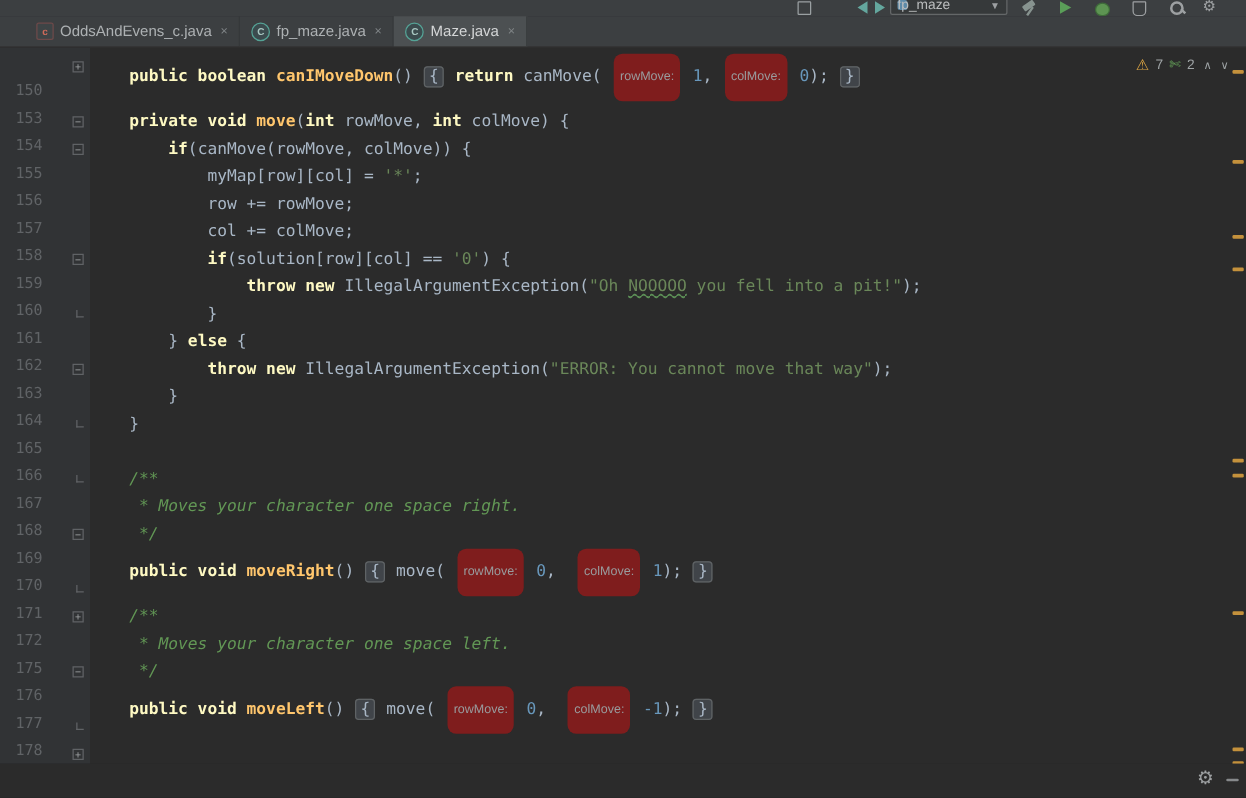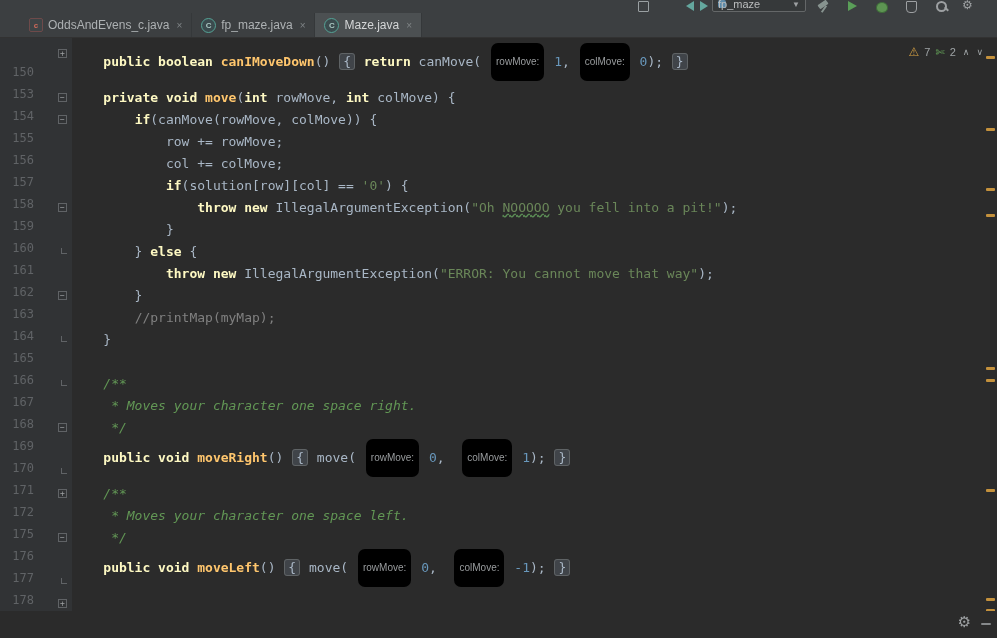--- a/index.html
+++ b/index.html
@@ -52,21 +52,21 @@
   .code-scroll{flex:1;padding-top:5px;overflow:hidden;font:13px/22px "DejaVu Sans Mono",monospace;color:#a9b7c6;}
   .cline{height:22px;white-space:pre;}
   .tk-pl{color:#a9b7c6;}
   .tk-kw{color:#fef9c3;font-weight:bold;}
   .tk-fn{color:#ffc66d;font-weight:bold;}
   .tk-num{color:#6897bb;}
   .tk-str{color:#6a8759;}
   .tk-cmt{color:#808080;}
   .tk-doc{color:#629755;font-style:italic;}
   .tk-typo{color:#6a8759;text-decoration:underline;text-decoration-style:wavy;text-decoration-color:#5c8f56;}
-  .tk-hint{display:inline-block;background:#000000;color:#999c9e;border-radius:7px;padding:12px 5px;
+  .tk-hint{display:inline-block;background:#7f1d1d;color:#999c9e;border-radius:7px;padding:12px 5px;
            font:10px/14px "Liberation Sans",sans-serif;vertical-align:1px;margin:0 2px;}
   .tk-fold{background:#404449;border:1px solid #5f6365;border-radius:3px;padding:0 3px;margin:0 1px;color:#a9b7c6;}
 
   
   .inspections{position:absolute;top:8px;right:14px;display:flex;align-items:center;gap:5px;
                font-size:11px;color:#9fa4a6;}
   .warn-tri{color:#d9a343;font-size:12px;line-height:12px;}
   .typo-ico{color:#69aa5c;font-size:11px;line-height:11px;}
   .chev{color:#9fa4a6;font-size:9px;line-height:9px;margin-left:2px;}
 
@@ -214,29 +214,29 @@
         <div class="gutter-row">
           <span class="lnum">118</span>
           <span class="fold g-plus">+</span>
         </div>
       </div>
     <div class="code-scroll">
         <div class="cline"><span class="tk-kw">    public boolean </span><span class="tk-fn">canIMoveDown</span><span class="tk-pl">() </span><span class="tk-fold">{</span><span class="tk-pl"> </span><span class="tk-kw">return</span><span class="tk-pl"> canMove( </span><span class="tk-hint">rowMove:</span><span class="tk-pl"> </span><span class="tk-num">1</span><span class="tk-pl">, </span><span class="tk-hint">colMove:</span><span class="tk-pl"> </span><span class="tk-num">0</span><span class="tk-pl">); </span><span class="tk-fold">}</span></div>
         <div class="cline"></div>
         <div class="cline"><span class="tk-kw">    private void </span><span class="tk-fn">move</span><span class="tk-pl">(</span><span class="tk-kw">int</span><span class="tk-pl"> rowMove, </span><span class="tk-kw">int</span><span class="tk-pl"> colMove) {</span></div>
         <div class="cline"><span class="tk-pl">        </span><span class="tk-kw">if</span><span class="tk-pl">(canMove(rowMove, colMove)) {</span></div>
+        <div class="cline"><span class="tk-pl">            myMap[row][col] = </span><span class="tk-str">'*'</span><span class="tk-pl">;</span></div>
         <div class="cline"><span class="tk-pl">            row += rowMove;</span></div>
         <div class="cline"><span class="tk-pl">            col += colMove;</span></div>
         <div class="cline"><span class="tk-pl">            </span><span class="tk-kw">if</span><span class="tk-pl">(solution[row][col] == </span><span class="tk-str">'0'</span><span class="tk-pl">) {</span></div>
         <div class="cline"><span class="tk-pl">                </span><span class="tk-kw">throw new </span><span class="tk-pl">IllegalArgumentException(</span><span class="tk-str">"Oh </span><span class="tk-typo">NOOOOO</span><span class="tk-str"> you fell into a pit!"</span><span class="tk-pl">);</span></div>
         <div class="cline"><span class="tk-pl">            }</span></div>
         <div class="cline"><span class="tk-pl">        } </span><span class="tk-kw">else</span><span class="tk-pl"> {</span></div>
         <div class="cline"><span class="tk-pl">            </span><span class="tk-kw">throw new </span><span class="tk-pl">IllegalArgumentException(</span><span class="tk-str">"ERROR: You cannot move that way"</span><span class="tk-pl">);</span></div>
         <div class="cline"><span class="tk-pl">        }</span></div>
-        <div class="cline"><span class="tk-pl">        </span><span class="tk-cmt">//printMap(myMap);</span></div>
         <div class="cline"><span class="tk-pl">    }</span></div>
         <div class="cline"></div>
         <div class="cline"><span class="tk-doc">    /**</span></div>
         <div class="cline"><span class="tk-doc">     * Moves your character one space right.</span></div>
         <div class="cline"><span class="tk-doc">     */</span></div>
         <div class="cline"><span class="tk-kw">    public void </span><span class="tk-fn">moveRight</span><span class="tk-pl">() </span><span class="tk-fold">{</span><span class="tk-pl"> move( </span><span class="tk-hint">rowMove:</span><span class="tk-pl"> </span><span class="tk-num">0</span><span class="tk-pl">,  </span><span class="tk-hint">colMove:</span><span class="tk-pl"> </span><span class="tk-num">1</span><span class="tk-pl">); </span><span class="tk-fold">}</span></div>
         <div class="cline"></div>
         <div class="cline"><span class="tk-doc">    /**</span></div>
         <div class="cline"><span class="tk-doc">     * Moves your character one space left.</span></div>
         <div class="cline"><span class="tk-doc">     */</span></div>

